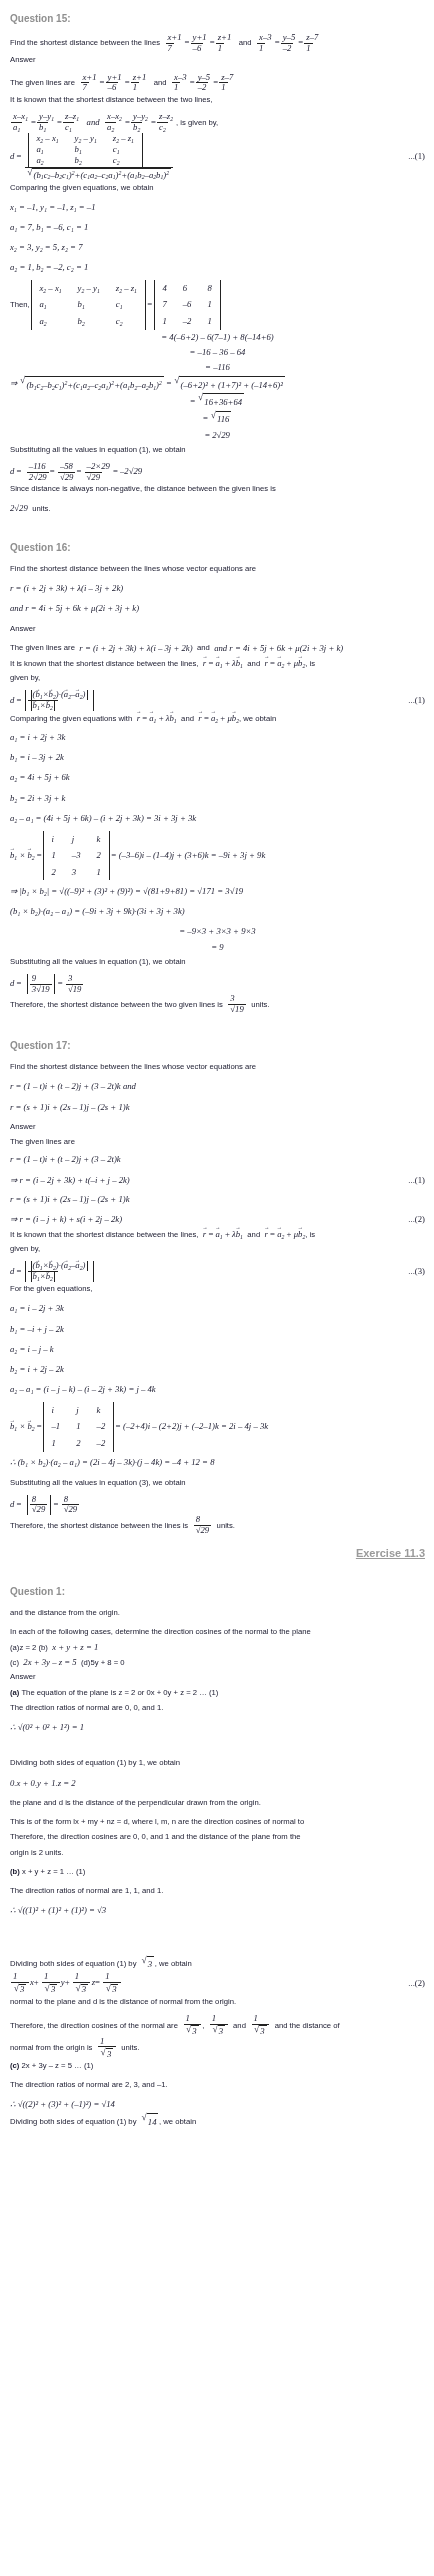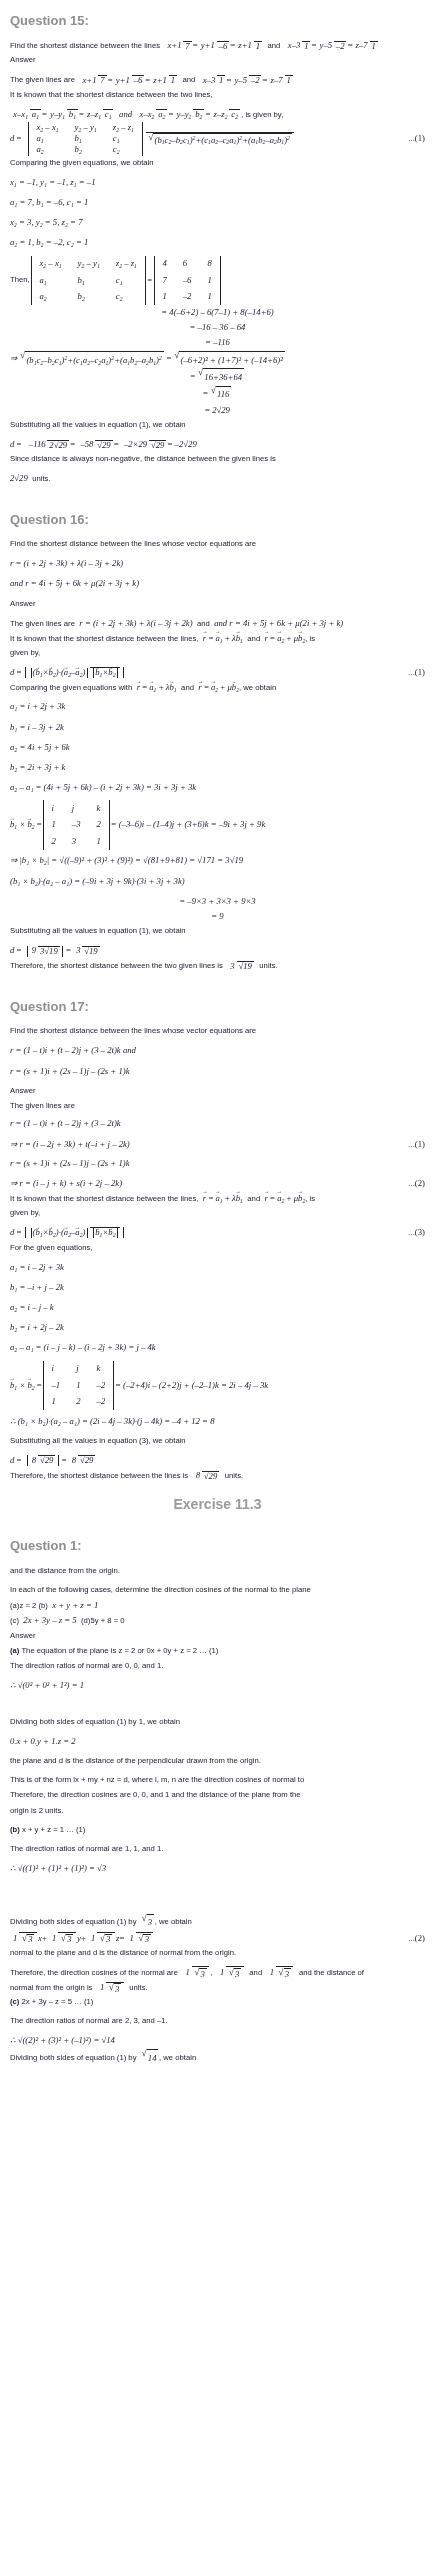--- a/index.html
+++ b/index.html
@@ -6,44 +6,45 @@
   body{
     width:435px;
     font-family:"Liberation Sans", sans-serif;
     color:#1a1a2e;
     font-size:7.7px;
     line-height:1.75;
     -webkit-font-smoothing:none;
   }
   .page{width:435px;padding:8.7px 10px 12.5px 10px;box-sizing:border-box;}
   .q-head{
-    color:#8f8f8f;font-weight:bold;font-size:13px;
+    color:#8f8f8f;font-weight:bold;font-size:10px;
     margin:13.7px 0 5.6px 0;
   }
   .q-head.first{margin-top:1.2px;}
   .ex-head{
-    text-align:center;color:#9a9a9a;font-weight:bold;font-size:14px;
+    text-align:right;color:#9a9a9a;font-weight:bold;font-size:11px;
     margin:8.7px 0 19px 0;
+    text-decoration:underline;
   }
   p.txt{margin:0 0 5.6px 0;}
   p.tight{margin:0 0 1.9px 0;}
   .sp{height:8.7px;}
   .sp-lg{height:21px;}
   .sp-xl{height:37px;}
   
   .m{font-family:"Liberation Serif", serif;font-style:italic;font-size:8.7px;white-space:nowrap;}
   .m .up{font-style:normal;}
   .m.blk{display:block;margin:3.7px 0 5px 0;}
   .row{display:flex;align-items:center;flex-wrap:wrap;}
   .row.jc{justify-content:center;text-align:right;}
   .gap{display:inline-block;width:4.4px;}
   sub{font-size:.66em;vertical-align:-.28em;font-style:italic;}
   sup{font-size:.66em;vertical-align:.46em;font-style:italic;}
   
-  .fr{display:inline-flex;flex-direction:row;align-items:center;vertical-align:middle;
+  .fr{display:inline-flex;flex-direction:column;align-items:flex-start;vertical-align:middle;
       margin:0 1.2px;line-height:1.12;}
   .fr .n{padding:0 1.9px;}
   .fr .d{padding:0 1.9px;border-top:0.6px solid #222;}
   
   .sq{display:inline-flex;align-items:stretch;vertical-align:middle;margin:0 0.6px;}
   .sq .rad{font-size:1.08em;line-height:1;align-self:flex-start;padding-top:0.6px;}
   .sq .bar{border-top:0.6px solid #222;padding:0.6px 1.9px 0 1.2px;margin-top:0.6px;}
   
   .det{display:inline-flex;align-items:stretch;vertical-align:middle;margin:0 1.2px;}
   .det .bar{width:0.6px;background:#222;}

